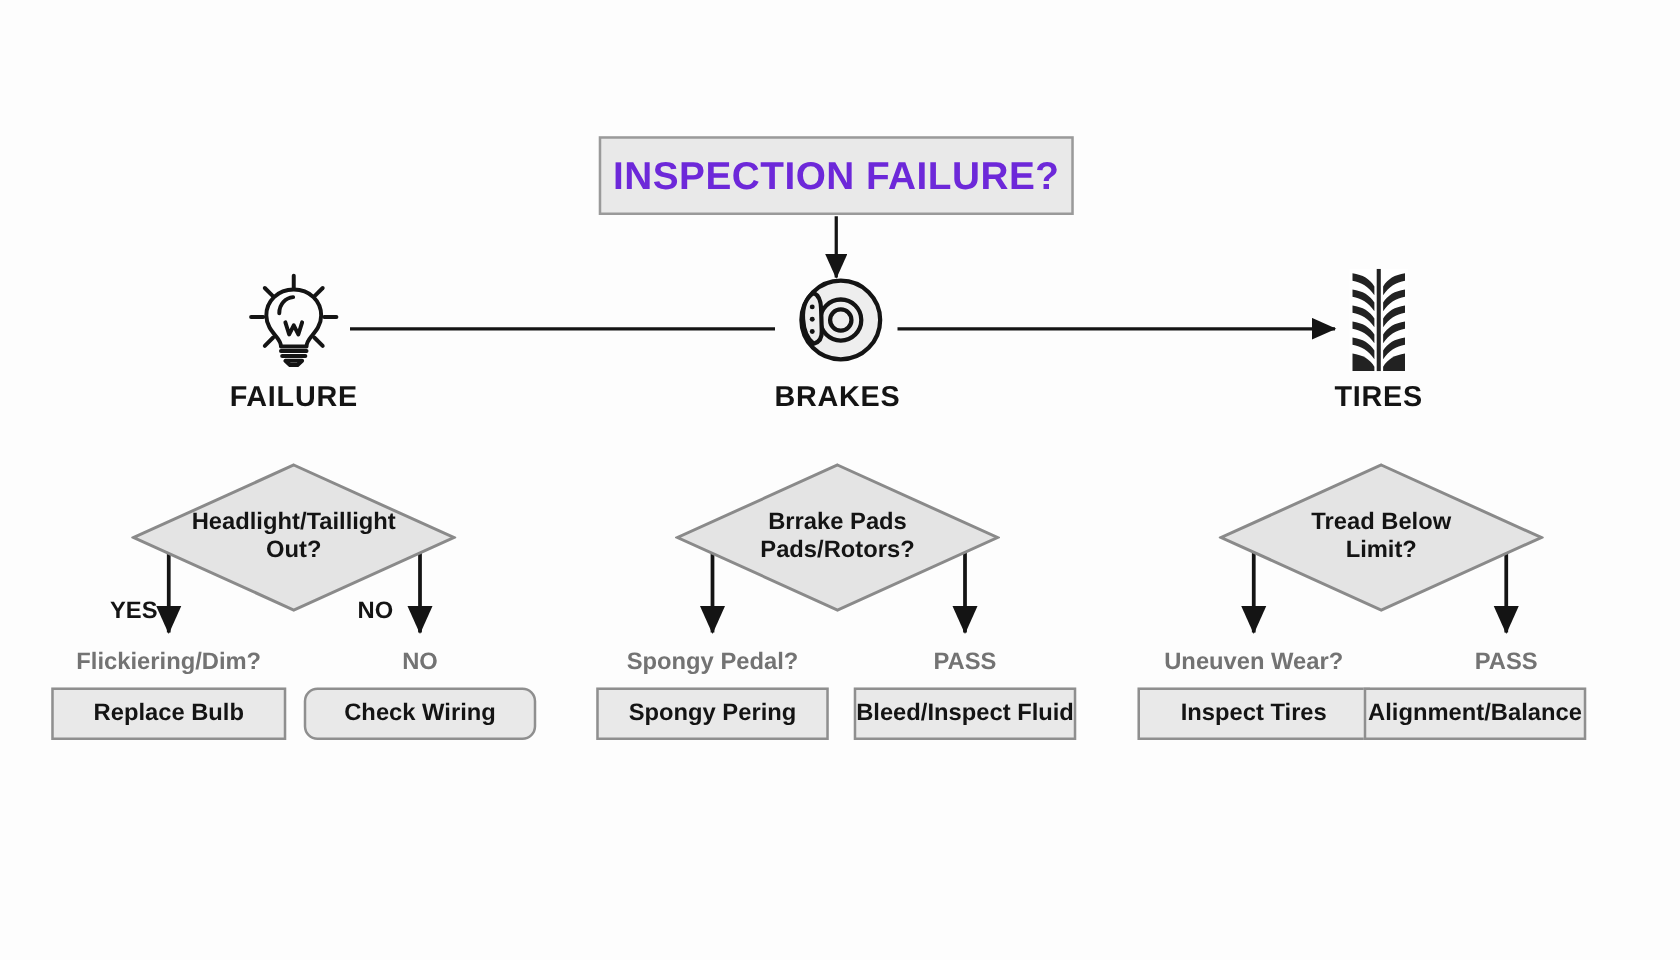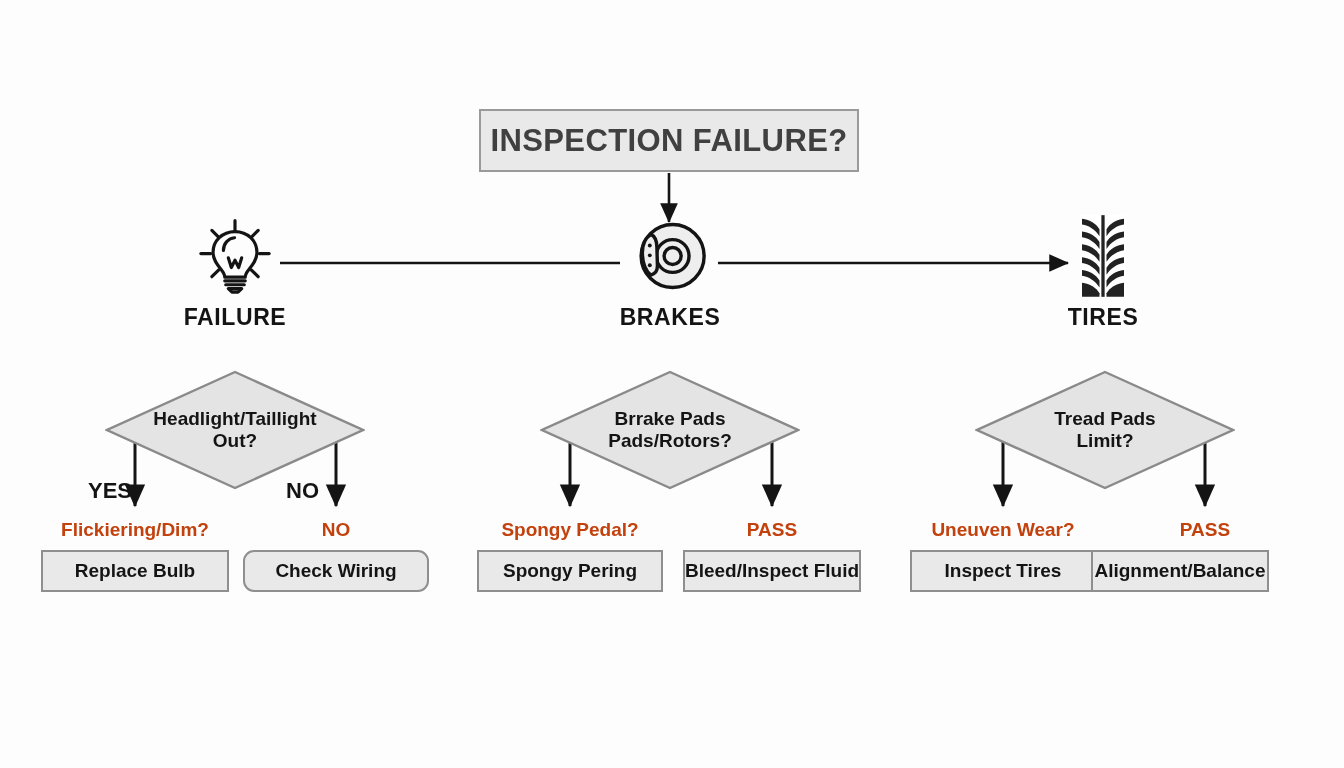--- a/index.html
+++ b/index.html
@@ -40,21 +40,21 @@
     border: 2px solid #9a9a9a;
     box-sizing: border-box;
     display: flex;
     align-items: center;
     justify-content: center;
   }
   .title-box .txt {
     font-size: 31px;
     font-weight: bold;
     letter-spacing: 0.4px;
-    color: #404040;
+    color: #6d28d9;
     white-space: nowrap;
   }
 
   
   .cat {
     position: absolute;
     width: 190px;
     text-align: center;
   }
   .cat .icon-wrap {
@@ -93,30 +93,30 @@
     color: #141414;
     white-space: pre-line;
   }
   #dia-lights { left: 105px; top: 370px; }
   #dia-brakes { left: 540px; top: 370px; }
   #dia-tires  { left: 975px; top: 370px; }
 
   
   .blabel {
     position: absolute;
-    font-size: 22px;
+    font-size: 19px;
     font-weight: bold;
     color: #141414;
     white-space: nowrap;
   }
   .rlabel {
     position: absolute;
     font-size: 19px;
     font-weight: bold;
-    color: #c2410c;
+    color: #737373;
     white-space: nowrap;
     transform: translateX(-50%);
     text-align: center;
   }
 
   
   .rbox {
     position: absolute;
     height: 42px;
     background: #e9e9e9;
@@ -250,21 +250,21 @@
       <polygon points="130,2 258,60 130,118 2,60" fill="#e4e4e4" stroke="#8a8a8a" stroke-width="2.4"></polygon>
     </svg>
     <div class="dtext">Brrake Pads
 Pads/Rotors?</div>
   </div>
 
   <div class="diamond-wrap" id="dia-tires">
     <svg width="260" height="120" viewBox="0 0 260 120">
       <polygon points="130,2 258,60 130,118 2,60" fill="#e4e4e4" stroke="#8a8a8a" stroke-width="2.4"></polygon>
     </svg>
-    <div class="dtext">Tread Pads
+    <div class="dtext">Tread Below
 Limit?</div>
   </div>
 
   <div class="blabel" style="left:88px; top:478px;">YES</div>
   <div class="blabel" style="left:286px; top:478px;">NO</div>
 
   <div class="rlabel" style="left:135px; top:519px;">Flickiering/Dim?</div>
   <div class="rlabel" style="left:336px; top:519px;">NO</div>
 
   <div class="rlabel" style="left:570px; top:519px;">Spongy Pedal?</div>

